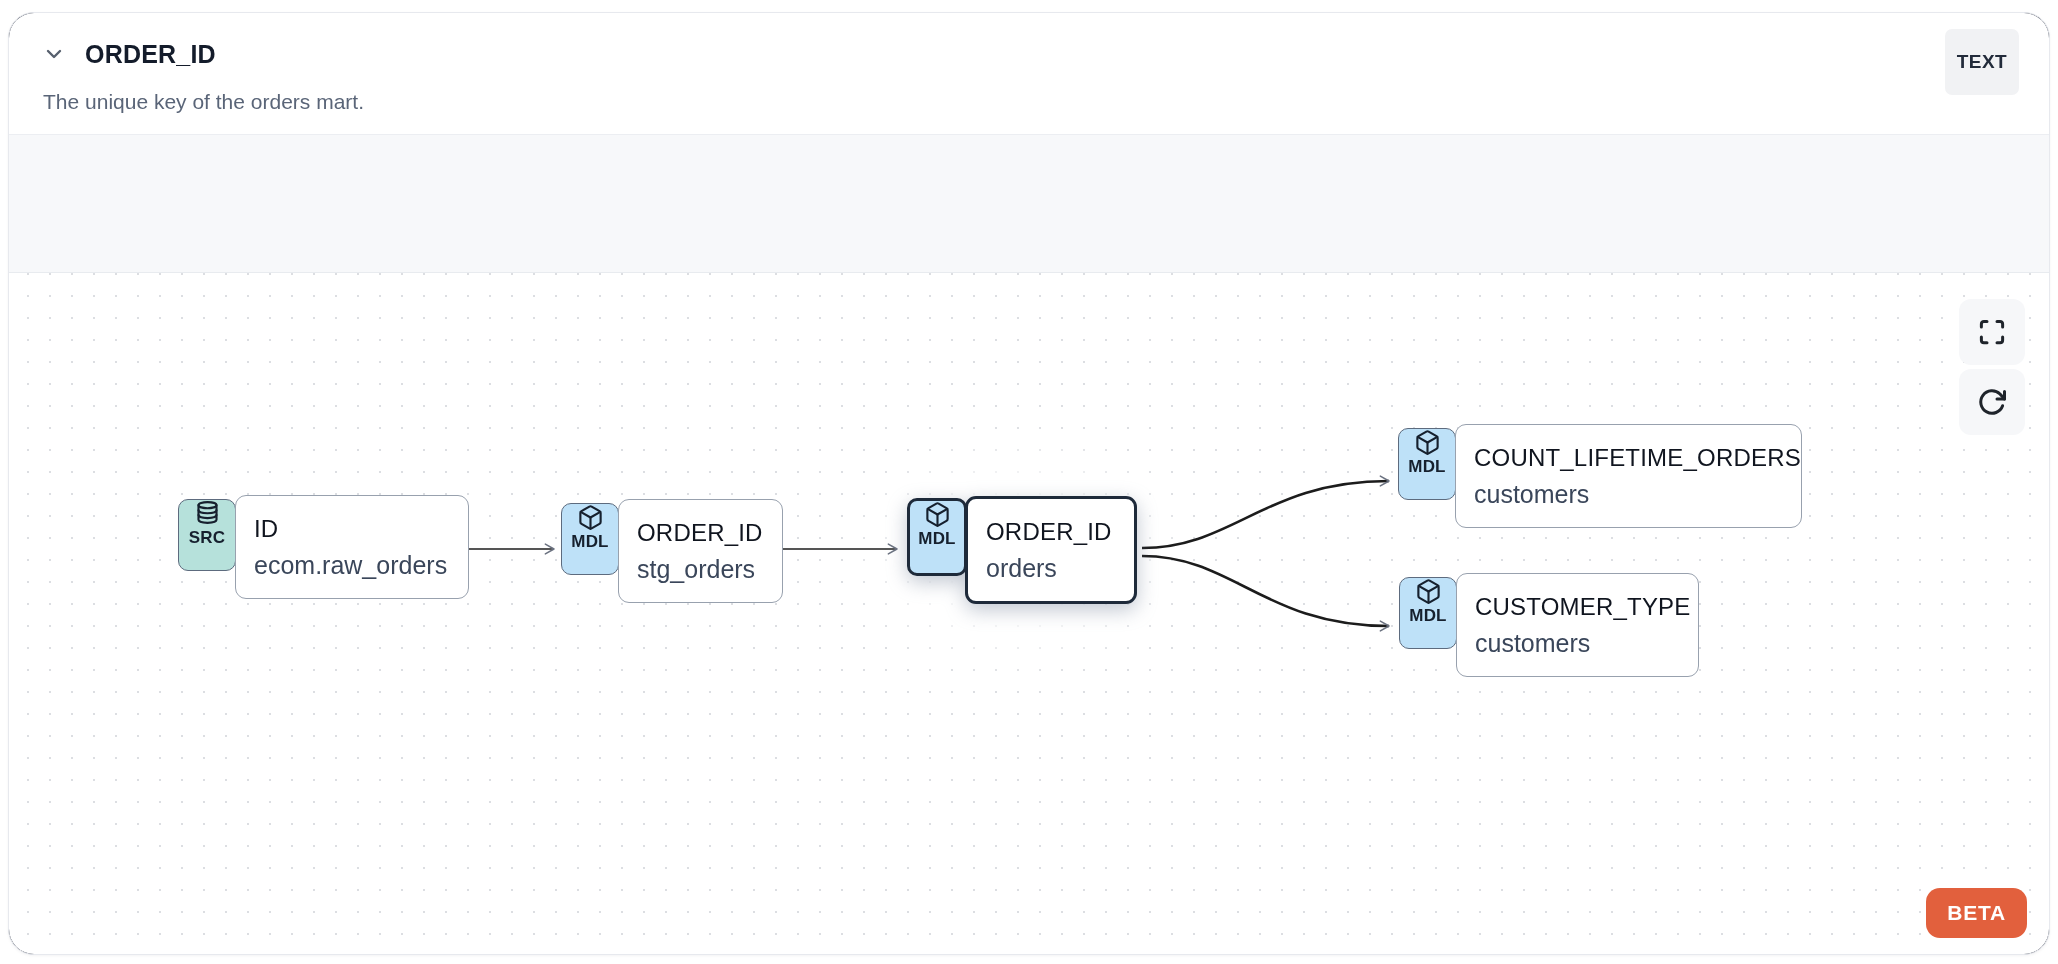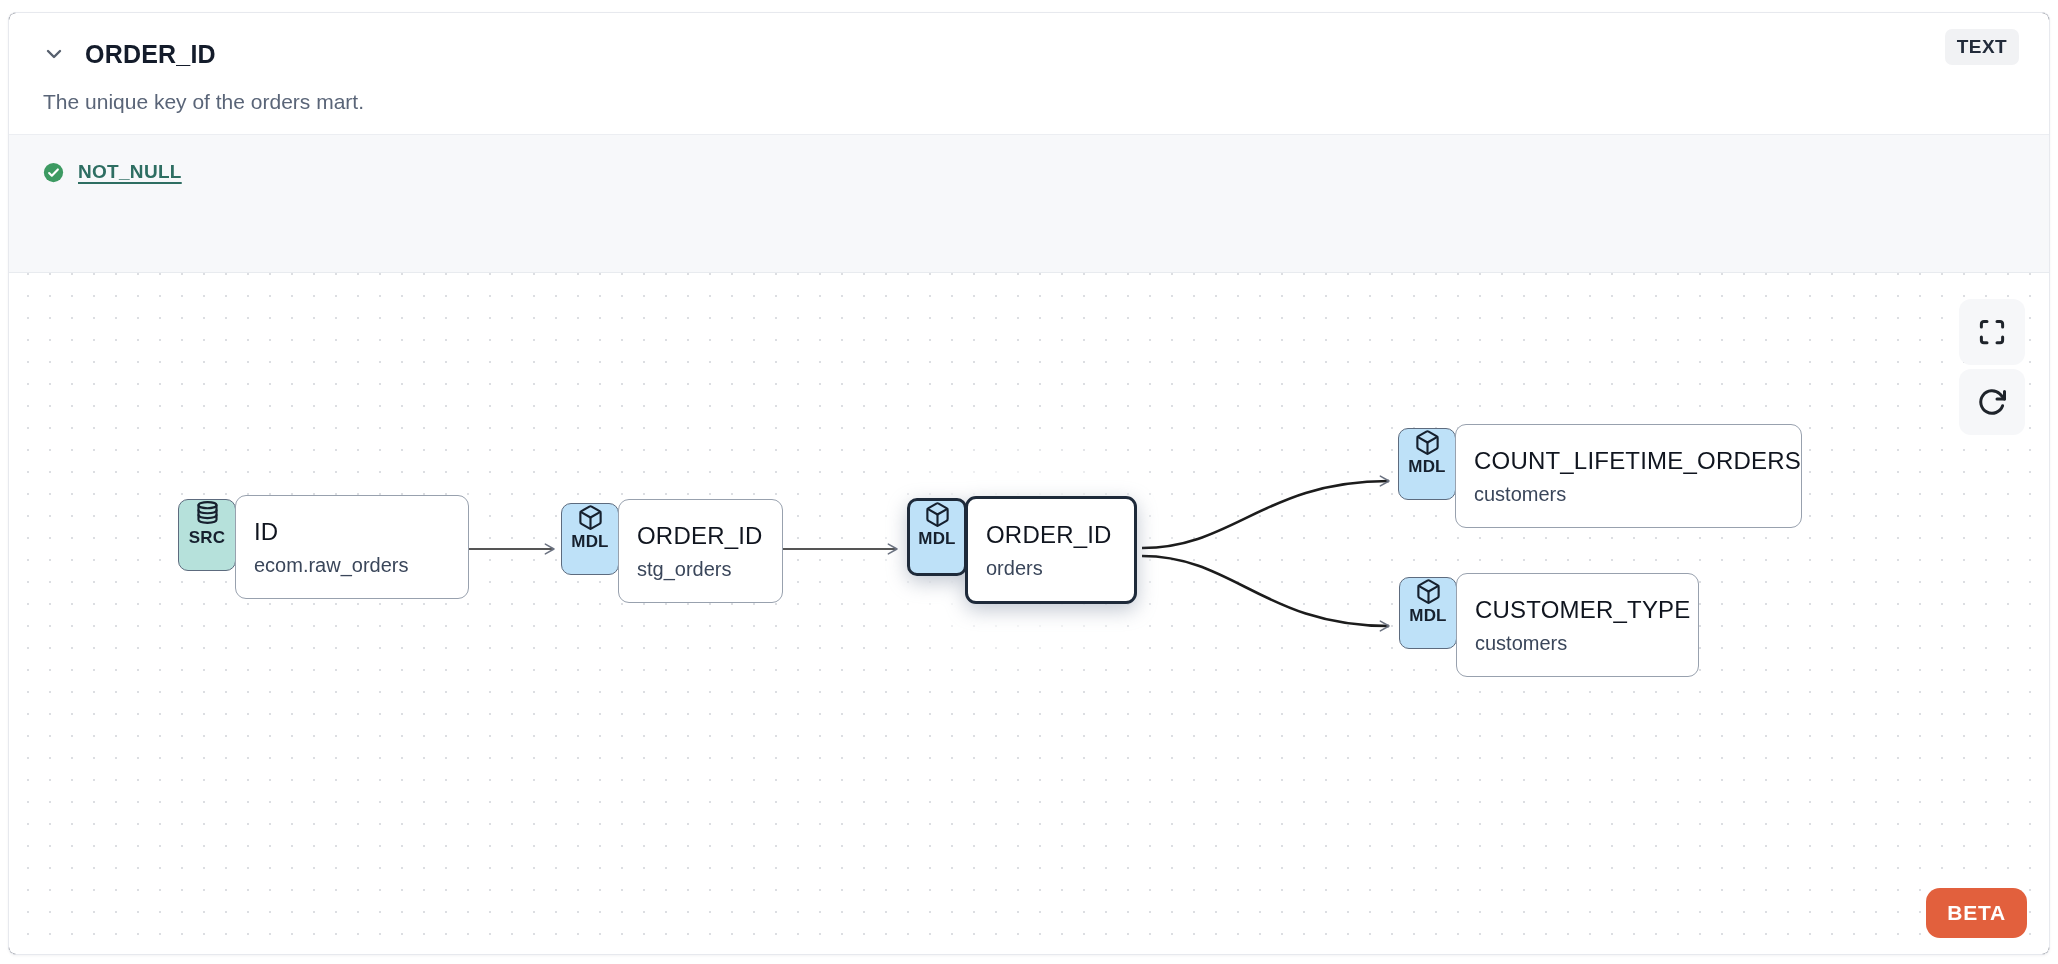--- a/index.html
+++ b/index.html
@@ -1,30 +1,30 @@
 <!DOCTYPE html>
 <html><head>
 <meta charset="utf-8">
 <style>
   * { margin:0; padding:0; box-sizing:border-box; }
   html,body { width:2058px; height:964px; background:#ffffff; font-family:"Liberation Sans","DejaVu Sans",sans-serif; }
 
   .card {
     position:absolute; left:8px; top:12px; width:2042px; height:943px;
-    background:#0f172a; border:1px solid #e7e9ee; border-radius:8px;
+    background:#0f172a; border:1px solid #e7e9ee; border-radius:26px;
     overflow:hidden; box-shadow:0 1px 3px rgba(16,24,40,.05);
   }
 
   
   .header { position:relative; height:121px; background:#fff; }
   .hrow { position:absolute; left:30px; top:24px; display:flex; align-items:center; gap:16px; height:34px; }
   .chev-btn { width:30px; height:30px; border:none; background:transparent; cursor:pointer; display:flex; align-items:center; justify-content:center; }
   .htitle { font-size:25px; font-weight:600; color:#141c2b; letter-spacing:.2px; }
   .type-badge { position:absolute; top:16px; right:30px; background:#f1f2f4; color:#222b3a;
-    font-size:19px; font-weight:600; padding:7px 12px; border-radius:7px; letter-spacing:.4px; }
+    font-size:19px; font-weight:600; padding:22px 12px; border-radius:7px; letter-spacing:.4px; }
   .desc { position:absolute; left:34px; top:77px; font-size:21px; color:#5a6578; }
 
   
   .tests { position:relative; height:139px; background:#f7f8fa;
     border-top:1px solid #eceef2; border-bottom:1px solid #e8ebef; padding:25px 0 0 34px; }
   .test-row { display:flex; align-items:center; gap:14px; height:24px; margin-bottom:33px; }
   .check-ic { width:21px; height:21px; flex:0 0 auto; }
   .test-link { font-size:19px; font-weight:700; color:#2e6e62; text-decoration:underline;
     text-underline-offset:4px; text-decoration-thickness:1.5px; letter-spacing:.3px; cursor:pointer; }
 
@@ -47,21 +47,21 @@
     border:1.5px solid #5d6b7e; border-radius:10px;
     display:flex; flex-direction:column; align-items:center; gap:1px; }
   .nbadge.src { background:#b6e1db; }
   .nbadge.mdl { background:#bee1f8; }
   .bicon { width:27px; height:27px; display:block; }
   .blabel { font-size:17px; font-weight:600; color:#16202e; letter-spacing:.2px; }
   .nbody { position:absolute; left:57px; top:0; height:104px; background:#fff;
     border:1.5px solid #98a1ae; border-radius:11px;
     display:flex; flex-direction:column; justify-content:center; padding:4px 18px; }
   .ntitle { font-size:24px; font-weight:500; color:#10151f; white-space:nowrap; letter-spacing:.2px; }
-  .nsub { font-size:20px; font-weight:400; color:#3a465a; margin-top:8px; white-space:nowrap; }
+  .nsub { font-size:25px; font-weight:400; color:#3a465a; margin-top:8px; white-space:nowrap; }
 
   .node.selected .nbadge { border:3px solid #1e2a3a; top:2px; width:60px; height:78px; border-radius:10px; }
   .node.selected .nbody  { border:3px solid #1e2a3a; left:58px; height:108px; border-radius:11px; }
   .node.selected { filter:drop-shadow(0 6px 10px rgba(100,116,139,.40)); }
 
   .canvas-controls { position:absolute; top:26px; right:24px; display:flex; flex-direction:column; gap:4px; }
   .ctrl-btn { width:66px; height:66px; border:none; border-radius:12px; background:#f6f7f9;
     display:flex; align-items:center; justify-content:center; cursor:pointer; }
   .ctrl-btn svg { width:30px; height:30px; }
 
@@ -80,27 +80,20 @@
             <polyline points="6 9 12 15 18 9"></polyline>
           </svg>
       </button>
       <div class="htitle">ORDER_ID</div>
     </div>
     <div class="type-badge">TEXT</div>
     <div class="desc">The unique key of the orders mart.</div>
   </div>
 
   <div class="tests">
-    <div class="test-row">
-      <svg class="check-ic" viewBox="0 0 24 24">
-          <circle cx="12" cy="12" r="11" fill="#3d9a62"></circle>
-          <path d="M7 12.6l3.1 3.1 6.9-7.2" fill="none" stroke="#ffffff" stroke-width="2.4" stroke-linecap="round" stroke-linejoin="round"></path>
-        </svg>
-      <a class="test-link">NOT_NULL</a>
-    </div>
   </div>
 
   <div class="canvas">
 
     <div class="halo"></div>
 
     <svg class="edges">
       <defs>
         <marker id="arrow" viewBox="0 0 12 12" refX="10" refY="6" markerWidth="13" markerHeight="13" markerUnits="userSpaceOnUse" orient="auto">
           <path d="M2 1.5 L10 6 L2 10.5" fill="none" stroke="#6b7280" stroke-width="1.4" stroke-linecap="round" stroke-linejoin="round"></path>

